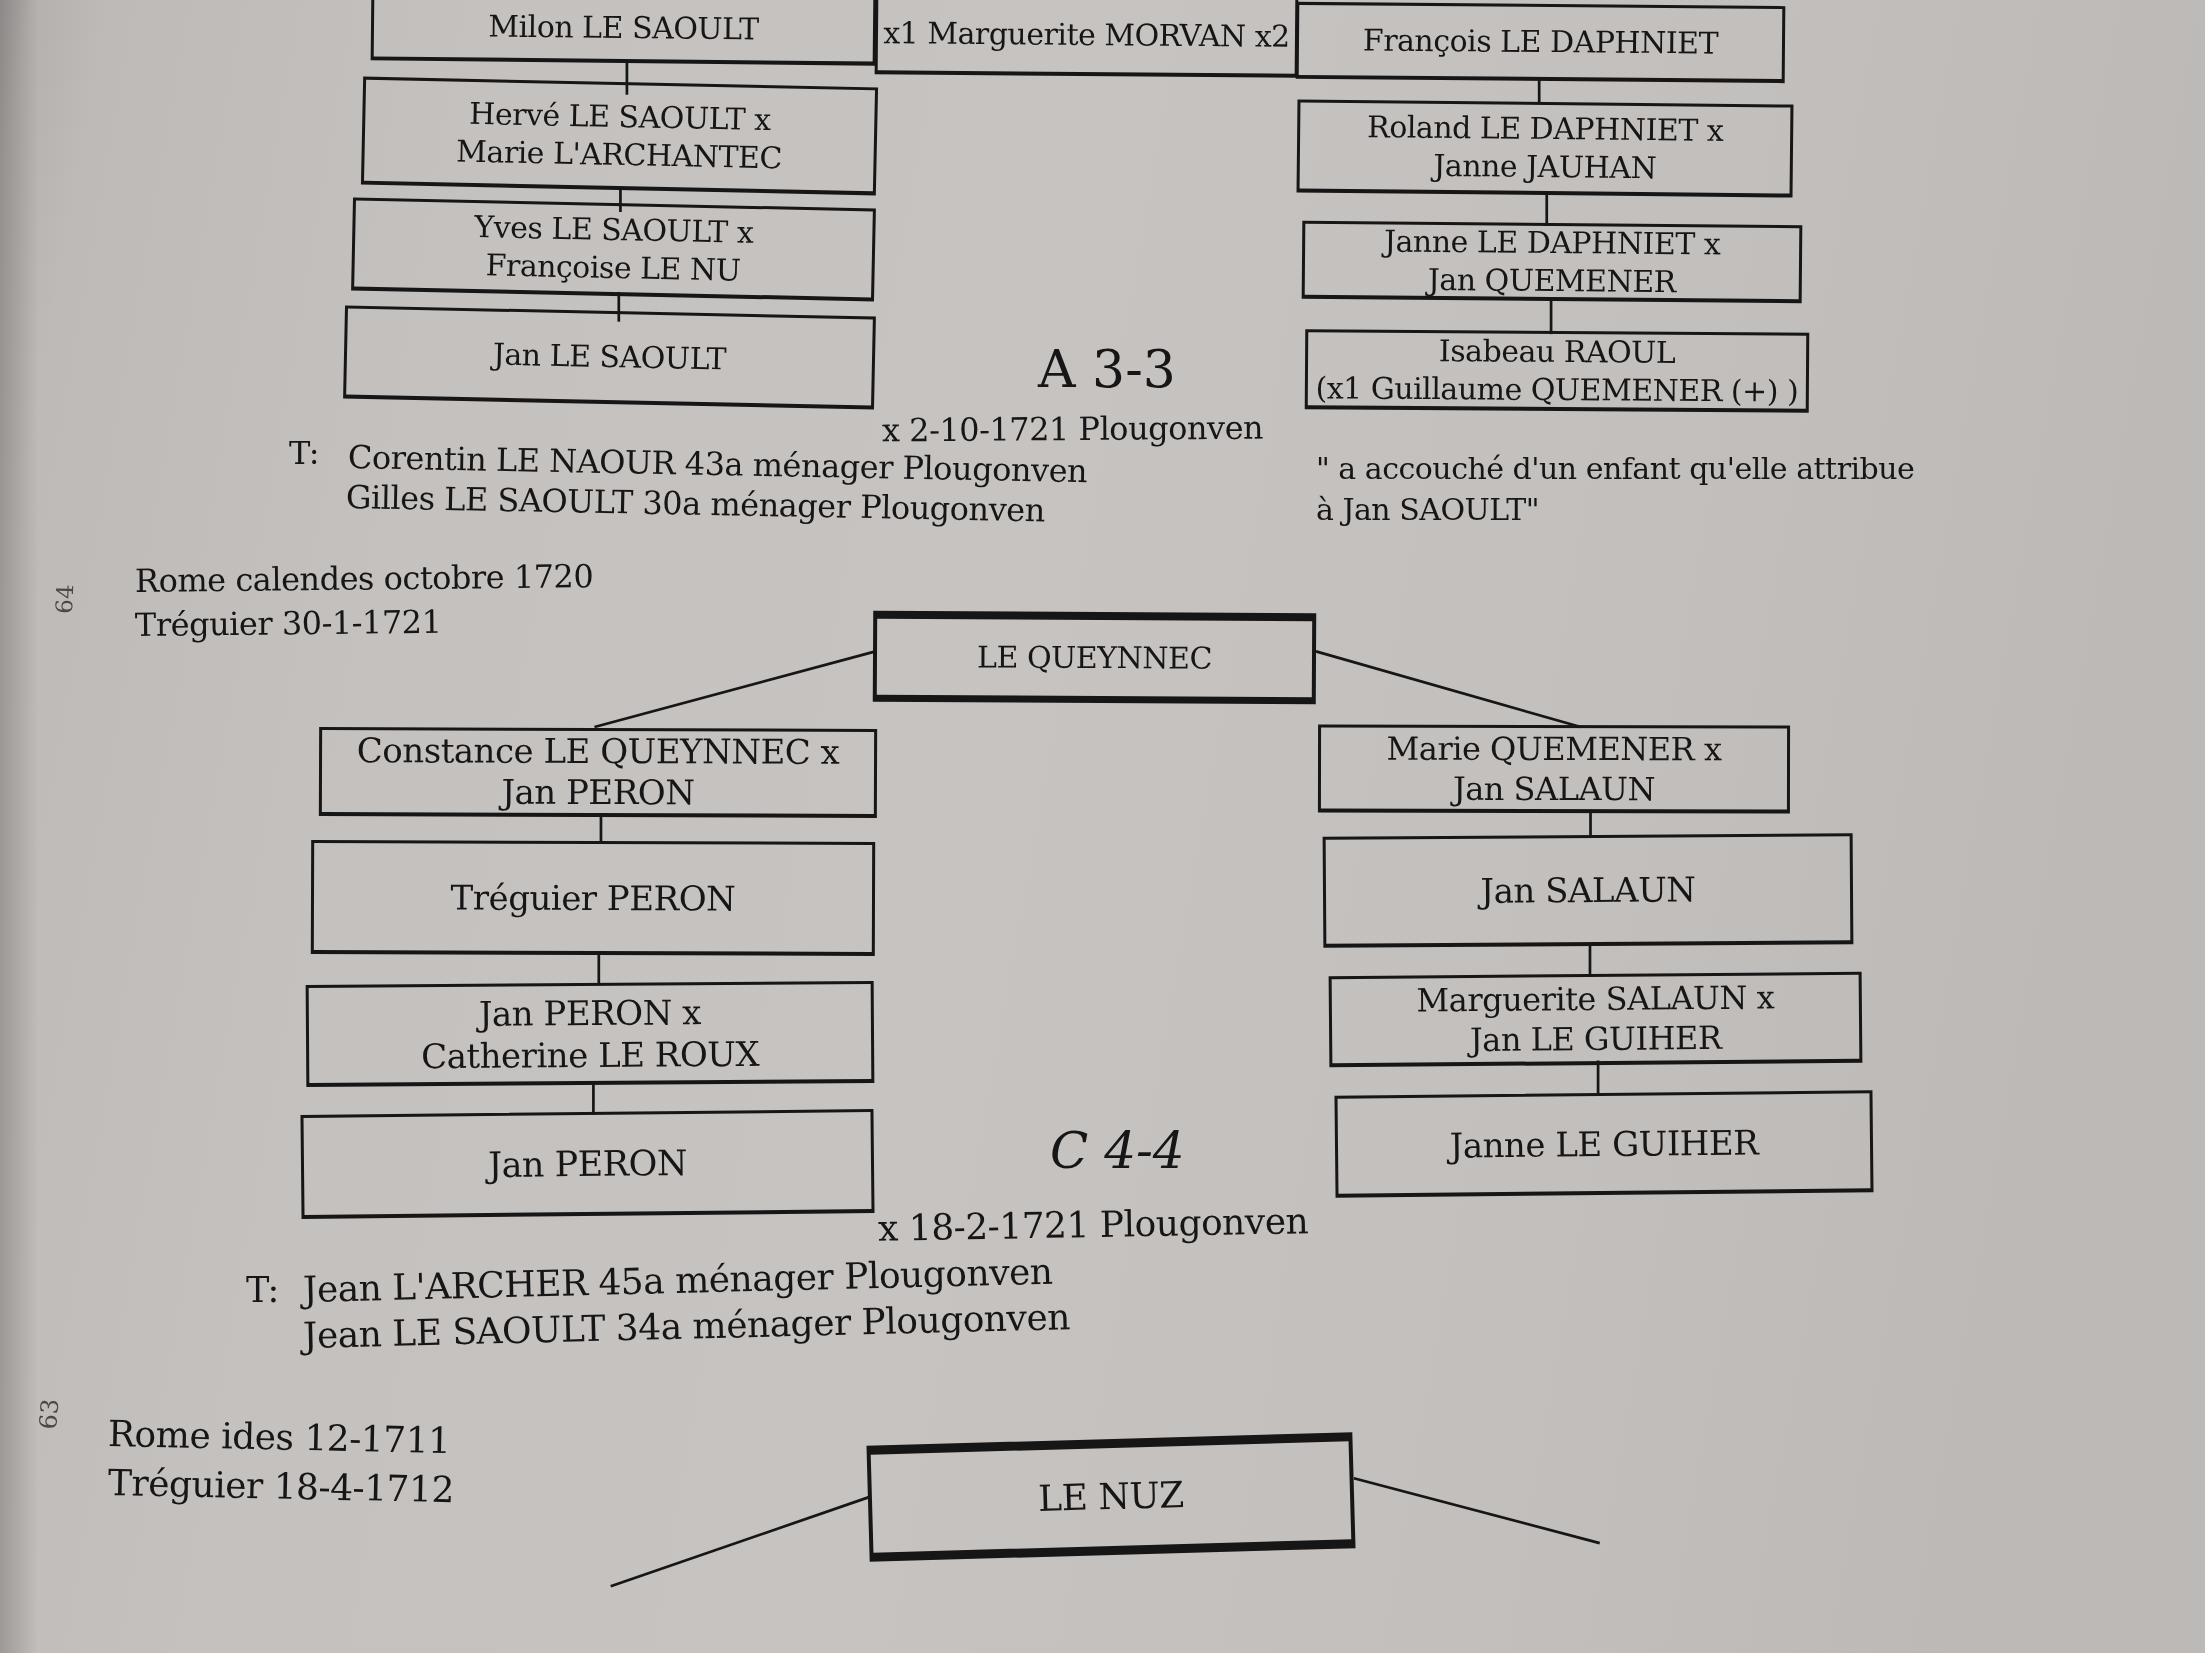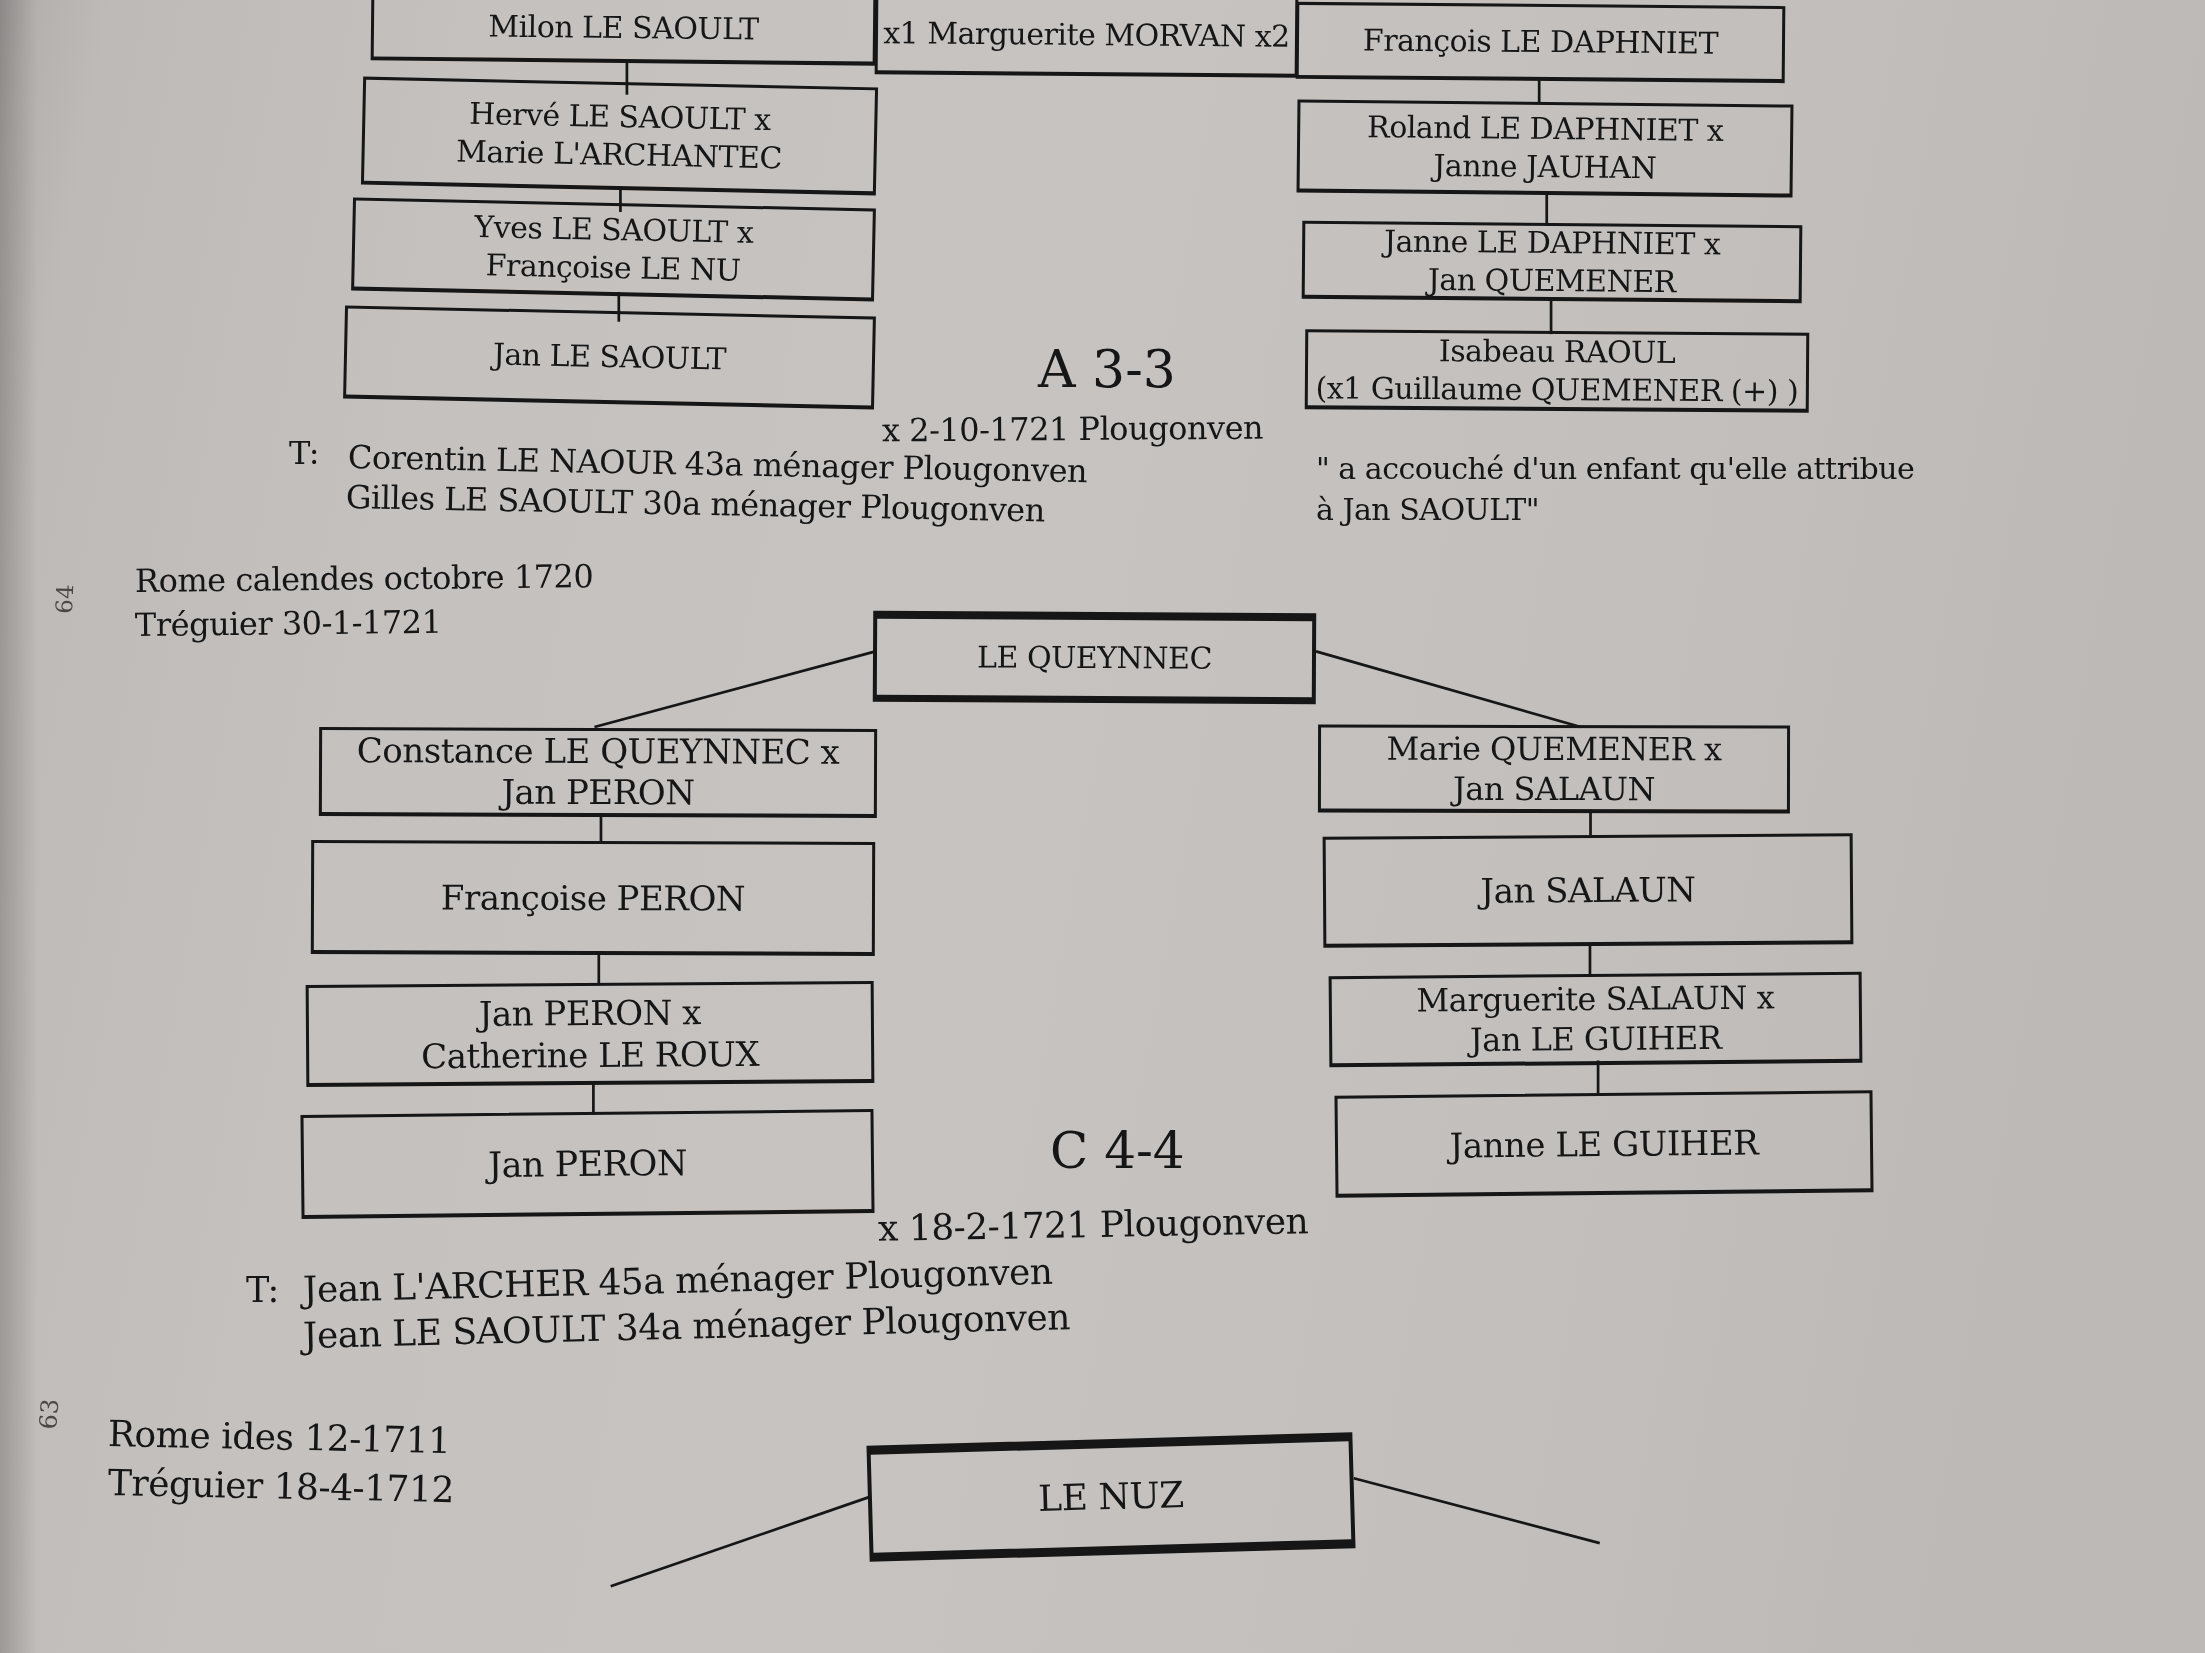--- a/index.html
+++ b/index.html
@@ -145,21 +145,21 @@
 
 <div class="box thick" style="left:873px; top:612px; width:443px; height:91px; transform:rotate(0.3deg);">
   <span class="line">LE QUEYNNEC</span>
 </div>
 
 <div class="box" style="left:319px; top:728px; width:558px; height:89px; transform:rotate(0.2deg); font-size:34px; line-height:41px;">
   <span class="line">Constance LE QUEYNNEC x</span>
   <span class="line">Jan PERON</span>
 </div>
 <div class="box" style="left:311px; top:841px; width:564px; height:114px; transform:rotate(0.2deg); font-size:34px;">
-  <span class="line">Françoise PERON</span>
+  <span class="line">Tréguier PERON</span>
 </div>
 <div class="box" style="left:306px; top:983px; width:568px; height:102px; transform:rotate(-0.4deg); font-size:34px; line-height:42px;">
   <span class="line">Jan PERON x</span>
   <span class="line">Catherine LE ROUX</span>
 </div>
 <div class="box" style="left:301px; top:1112px; width:573px; height:104px; transform:rotate(-0.6deg); font-size:35px;">
   <span class="line">Jan PERON</span>
 </div>
 
 <div class="box" style="left:1318px; top:725px; width:472px; height:88px; transform:rotate(0.1deg); font-size:32px; line-height:40px;">
@@ -170,21 +170,21 @@
   <span class="line">Jan SALAUN</span>
 </div>
 <div class="box" style="left:1329px; top:974px; width:533px; height:91px; transform:rotate(-0.5deg); font-size:32px; line-height:40px;">
   <span class="line">Marguerite SALAUN x</span>
   <span class="line">Jan LE GUIHER</span>
 </div>
 <div class="box" style="left:1335px; top:1093px; width:538px; height:102px; transform:rotate(-0.6deg); font-size:34px;">
   <span class="line">Janne LE GUIHER</span>
 </div>
 
-<div class="code" style="left:1050px; top:1122px; font-size:50px;">C 4-4</div>
+<div class="code" style="left:1050px; top:1122px; font-size:50px;font-style:italic;">C 4-4</div>
 <div class="txt" style="left:878px; top:1204px; font-size:36px; transform:rotate(-1deg);">x 18-2-1721 Plougonven</div>
 <div class="txt" style="left:246px; top:1270px; font-size:35px;">T:</div>
 <div class="txt" style="left:303px; top:1269px; font-size:36px; transform:rotate(-1.4deg); transform-origin:left center;">Jean L'ARCHER 45a ménager Plougonven</div>
 <div class="txt" style="left:303px; top:1315px; font-size:36px; transform:rotate(-1.4deg); transform-origin:left center;">Jean LE SAOULT 34a ménager Plougonven</div>
 
 <div class="margin-num" style="left:34px; top:1400px; transform:rotate(-85deg); font-size:24px;">63</div>
 <div class="txt" style="left:108px; top:1413px; font-size:36px; transform:rotate(1.2deg); transform-origin:left center;">Rome ides 12-1711</div>
 <div class="txt" style="left:108px; top:1462px; font-size:36px; transform:rotate(1.2deg); transform-origin:left center;">Tréguier 18-4-1712</div>
 
 <div class="box thick" style="left:868px; top:1439px; width:486px; height:116px; transform:rotate(-1.6deg); font-size:36px; border-top-width:9.7px; border-bottom-width:9.7px;">

